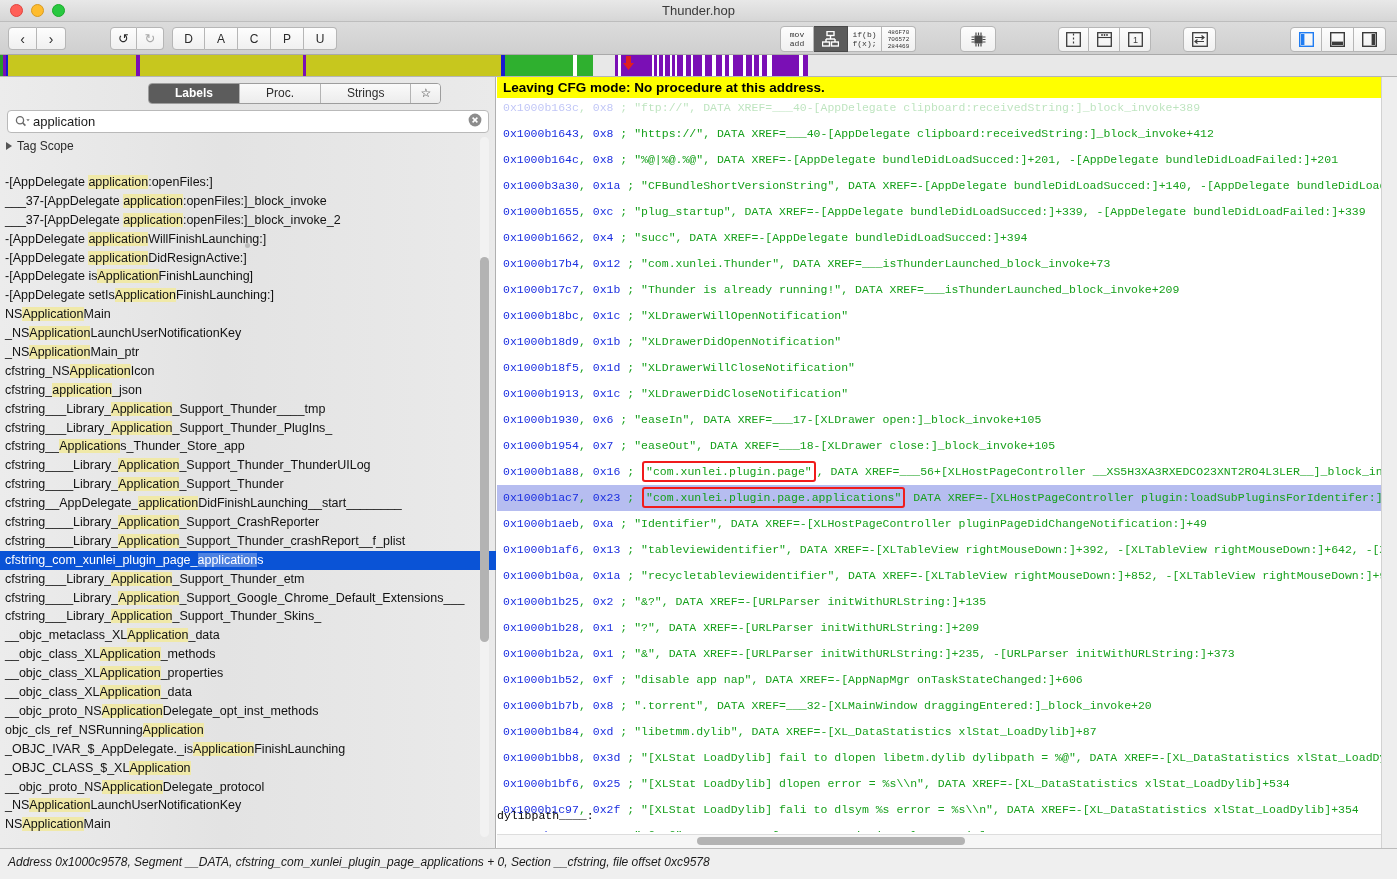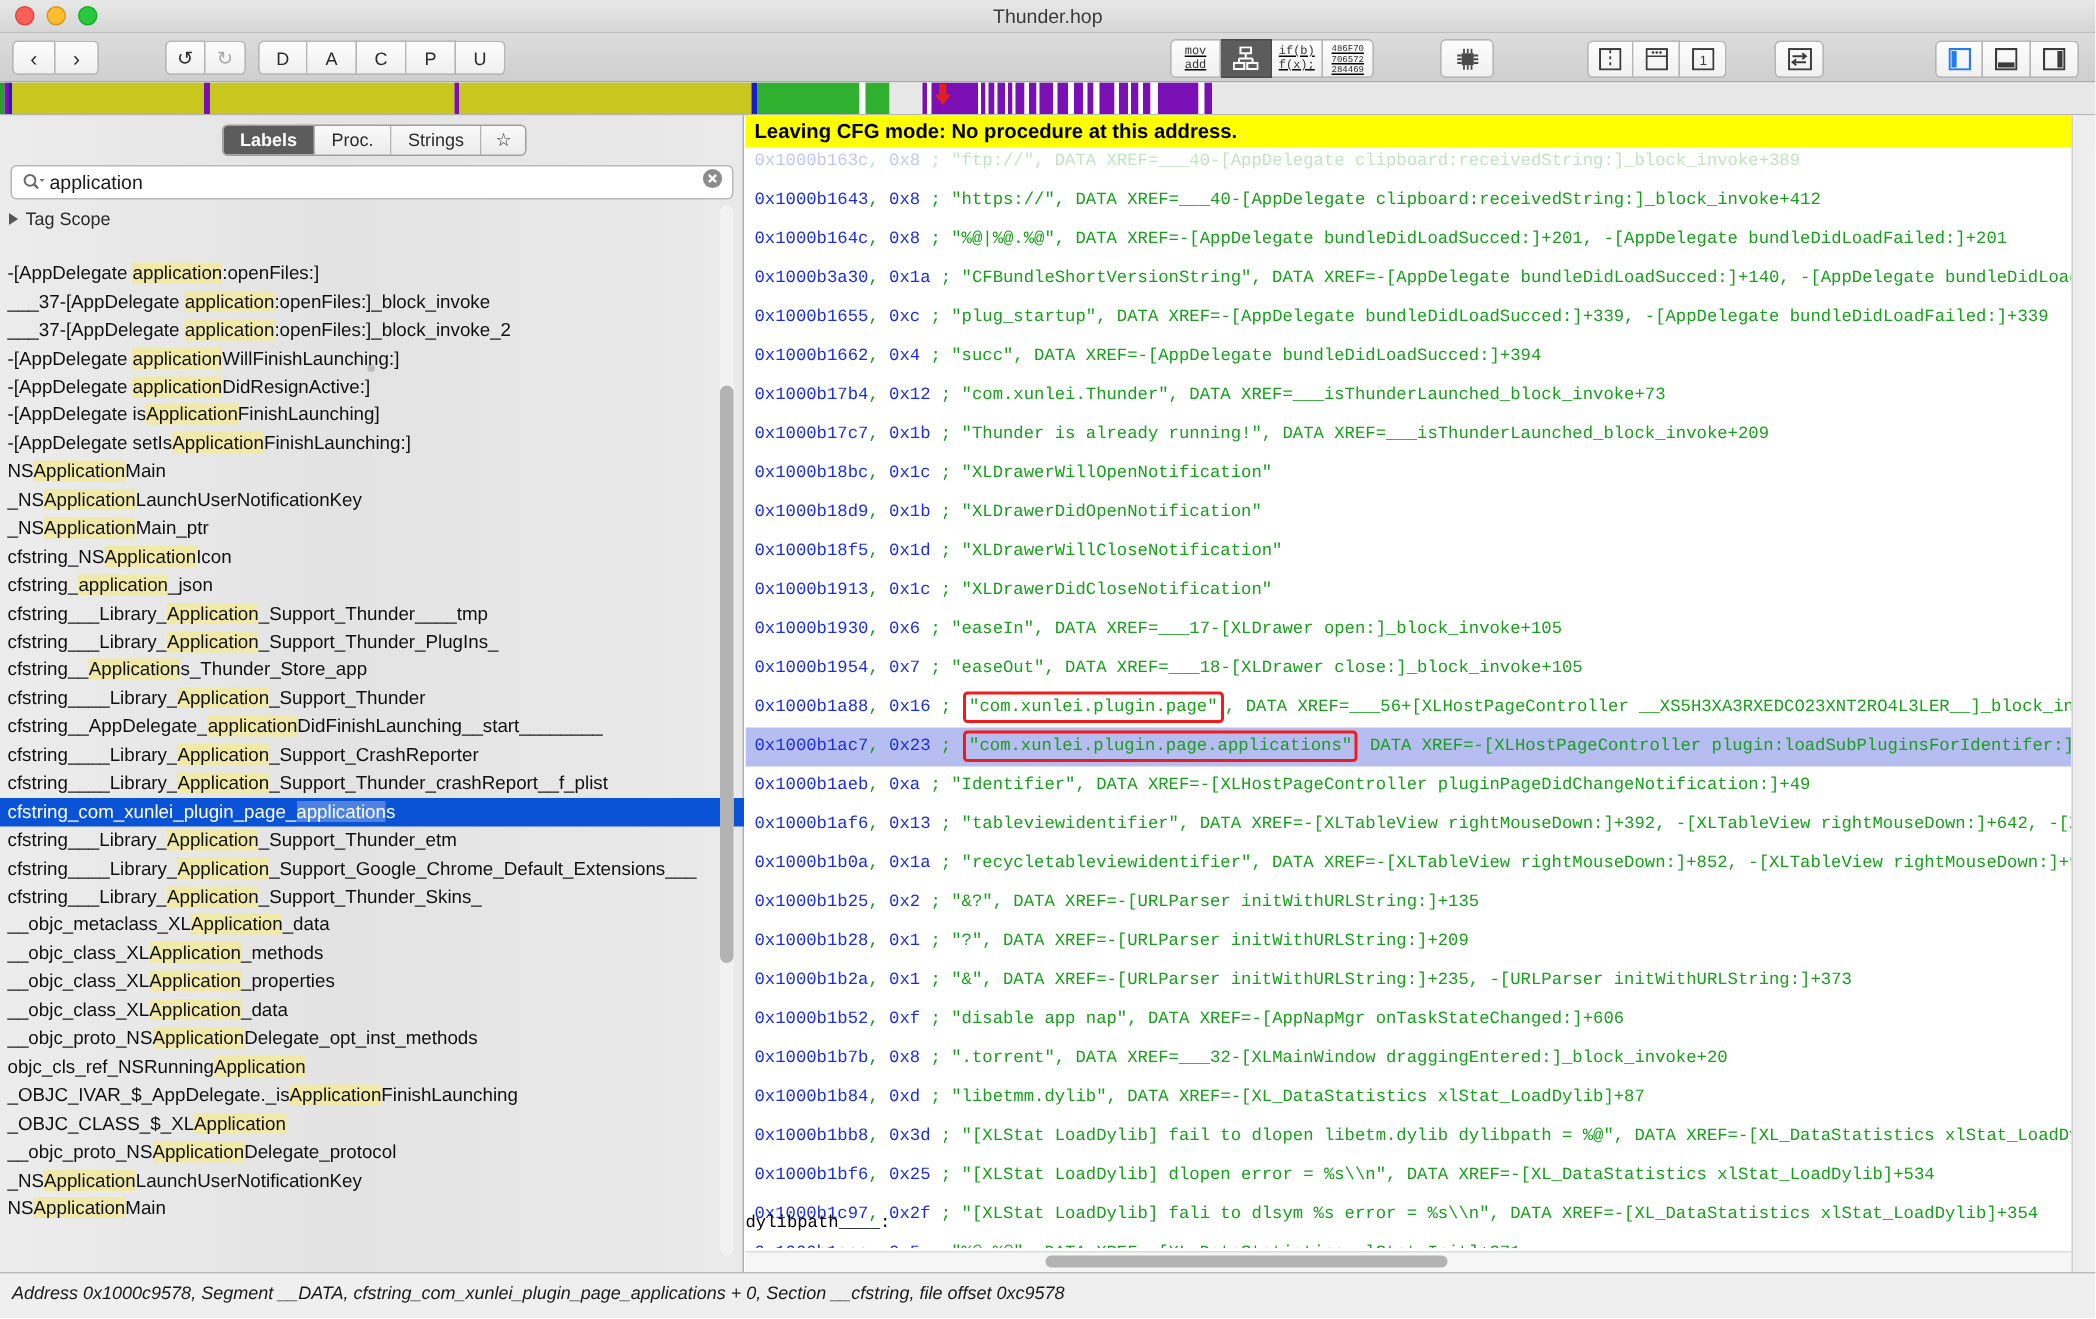--- a/index.html
+++ b/index.html
@@ -45,21 +45,21 @@
   .grp .btn:first-child{ border-radius:4px 0 0 4px; border-left-width:1px; }
   .grp .btn:last-child{ border-radius:0 4px 4px 0; }
   .grp.single .btn{ border-radius:4px; border-left-width:1px; }
 
   #grp-nav{ left:8px; }
   #grp-nav .btn{ width:29px; font-size:14px; }
   #grp-undo{ left:110px; }
   #grp-undo .btn{ width:27px; font-size:13px; }
   #grp-dacpu{ left:172px; }
   #grp-dacpu .btn{ width:33px; }
-  #grp-modes{ left:780px;text-decoration:underline; }
+  #grp-modes{ left:780px; }
   #grp-modes .btn{ width:34px; height:26px; top:0; padding:0; }
   #grp-modes{ top:4px; }
   #grp-cpu{ left:960px; top:4px; }
   #grp-cpu .btn{ width:36px; height:26px; }
   #grp-layout{ left:1058px; }
   #grp-layout .btn{ width:31px; height:25px; }
   #grp-sync{ left:1183px; }
   #grp-sync .btn{ width:33px; height:25px; }
   #grp-panes{ left:1290px; }
   #grp-panes .btn{ width:32px; height:25px; }
@@ -81,21 +81,21 @@
   
   .sidebar{
     position:absolute; left:0; top:77px; width:496px; height:771px;
     background:linear-gradient(to right,#ececec 0%,#e3e3e3 45%,#eaeaea 100%);
     border-right:1px solid #b0b0b0;
   }
   .tabbar{ position:absolute; left:0; top:0; width:496px; height:28px; }
   .tabs{ position:absolute; left:148px; top:6px; display:flex;
          border:1px solid #9d9d9d; border-radius:4px; overflow:hidden; }
   .tab{
-    padding:0 11px; height:19px; line-height:19px; font-size:12px;
+    padding:0 26px; height:19px; line-height:19px; font-size:12px;
     background:linear-gradient(to bottom,#fafafa,#ececec);
     border-right:1px solid #b4b4b4; color:#2c2c2c; cursor:default;
   }
   .tab:last-child{ border-right:none; }
   .tab.active{ background:#5c5c5c; color:#fff; font-weight:bold; }
   .tab.star{ font-size:12px; padding:0 9px; }
 
   .searchwrap{
     position:absolute; left:7px; top:33px; width:482px; height:23px;
     background:#fff; border:1px solid #b9b9b9; border-radius:4px;
@@ -423,20 +423,21 @@
         <div class="lrow">-[AppDelegate is<span class="hl">Application</span>FinishLaunching]</div>
         <div class="lrow">-[AppDelegate setIs<span class="hl">Application</span>FinishLaunching:]</div>
         <div class="lrow">NS<span class="hl">Application</span>Main</div>
         <div class="lrow">_NS<span class="hl">Application</span>LaunchUserNotificationKey</div>
         <div class="lrow">_NS<span class="hl">Application</span>Main_ptr</div>
         <div class="lrow">cfstring_NS<span class="hl">Application</span>Icon</div>
         <div class="lrow">cfstring_<span class="hl">application</span>_json</div>
         <div class="lrow">cfstring___Library_<span class="hl">Application</span>_Support_Thunder____tmp</div>
         <div class="lrow">cfstring___Library_<span class="hl">Application</span>_Support_Thunder_PlugIns_</div>
         <div class="lrow">cfstring__<span class="hl">Application</span>s_Thunder_Store_app</div>
+        <div class="lrow">cfstring____Library_<span class="hl">Application</span>_Support_Thunder_ThunderUILog</div>
         <div class="lrow">cfstring____Library_<span class="hl">Application</span>_Support_Thunder</div>
         <div class="lrow">cfstring__AppDelegate_<span class="hl">application</span>DidFinishLaunching__start________</div>
         <div class="lrow">cfstring____Library_<span class="hl">Application</span>_Support_CrashReporter</div>
         <div class="lrow">cfstring____Library_<span class="hl">Application</span>_Support_Thunder_crashReport__f_plist</div>
         <div class="lrow sel">cfstring_com_xunlei_plugin_page_<span class="hl">application</span>s</div>
         <div class="lrow">cfstring___Library_<span class="hl">Application</span>_Support_Thunder_etm</div>
         <div class="lrow">cfstring____Library_<span class="hl">Application</span>_Support_Google_Chrome_Default_Extensions___</div>
         <div class="lrow">cfstring___Library_<span class="hl">Application</span>_Support_Thunder_Skins_</div>
         <div class="lrow">__objc_metaclass_XL<span class="hl">Application</span>_data</div>
         <div class="lrow">__objc_class_XL<span class="hl">Application</span>_methods</div>

